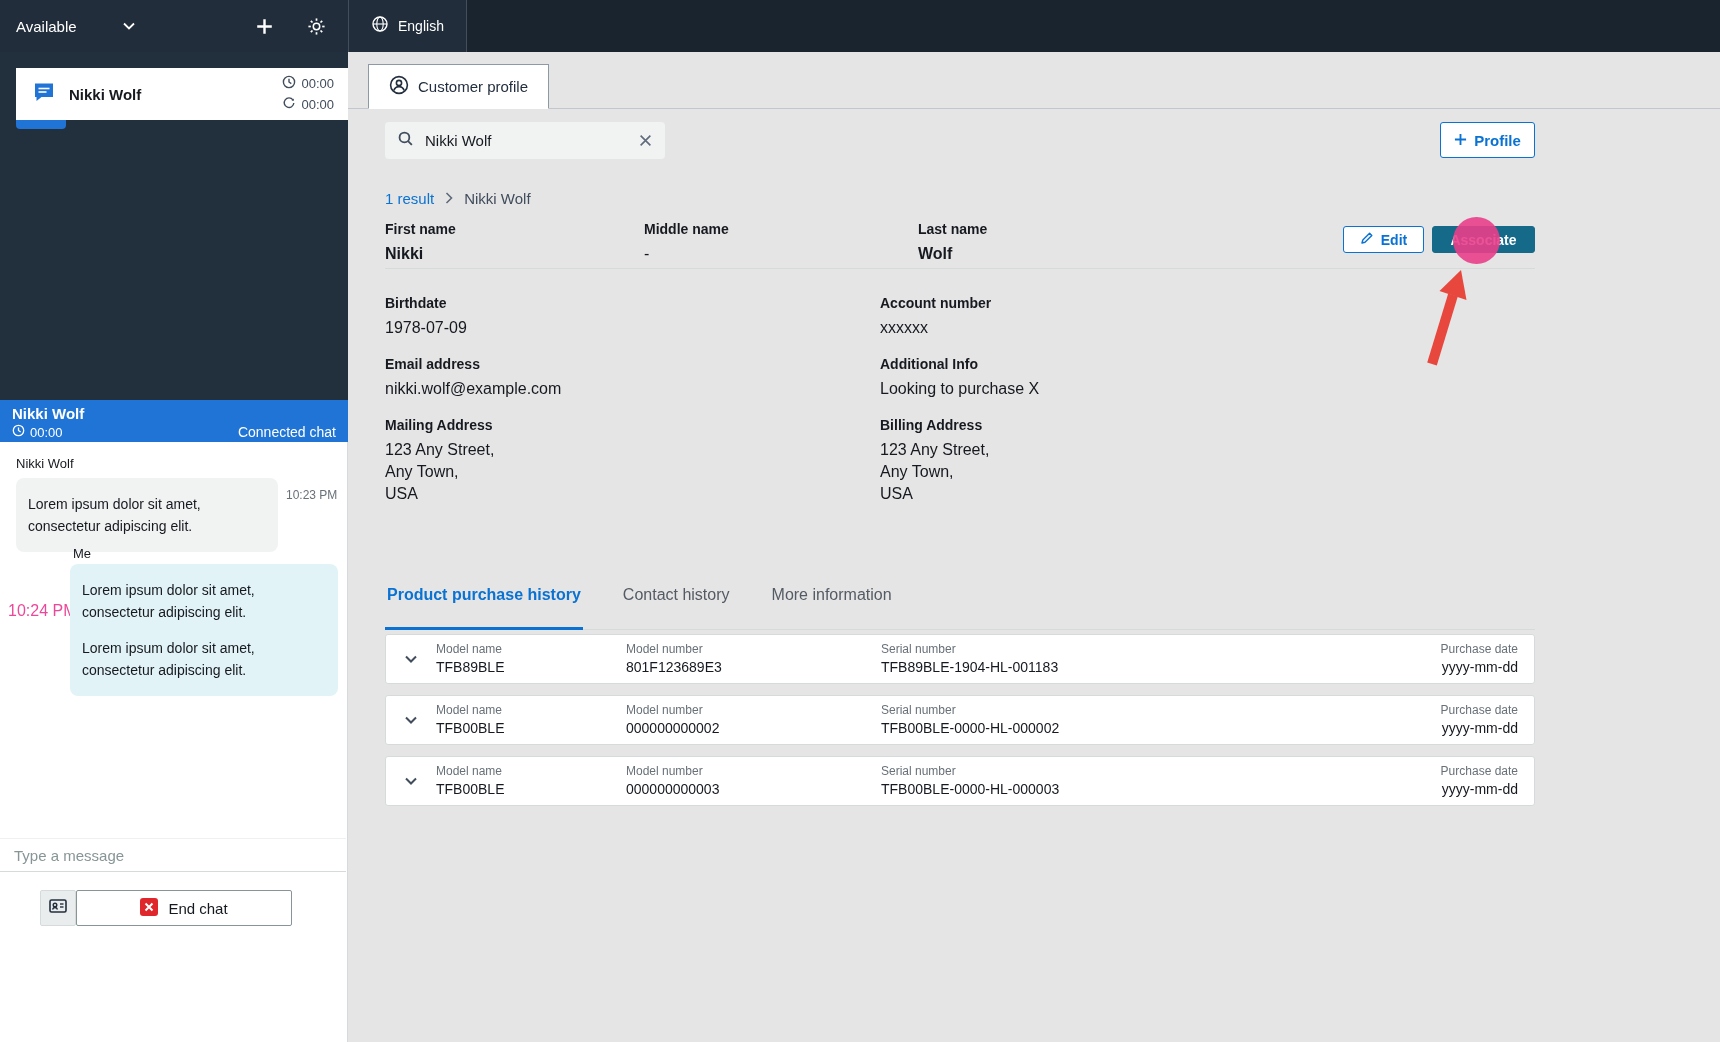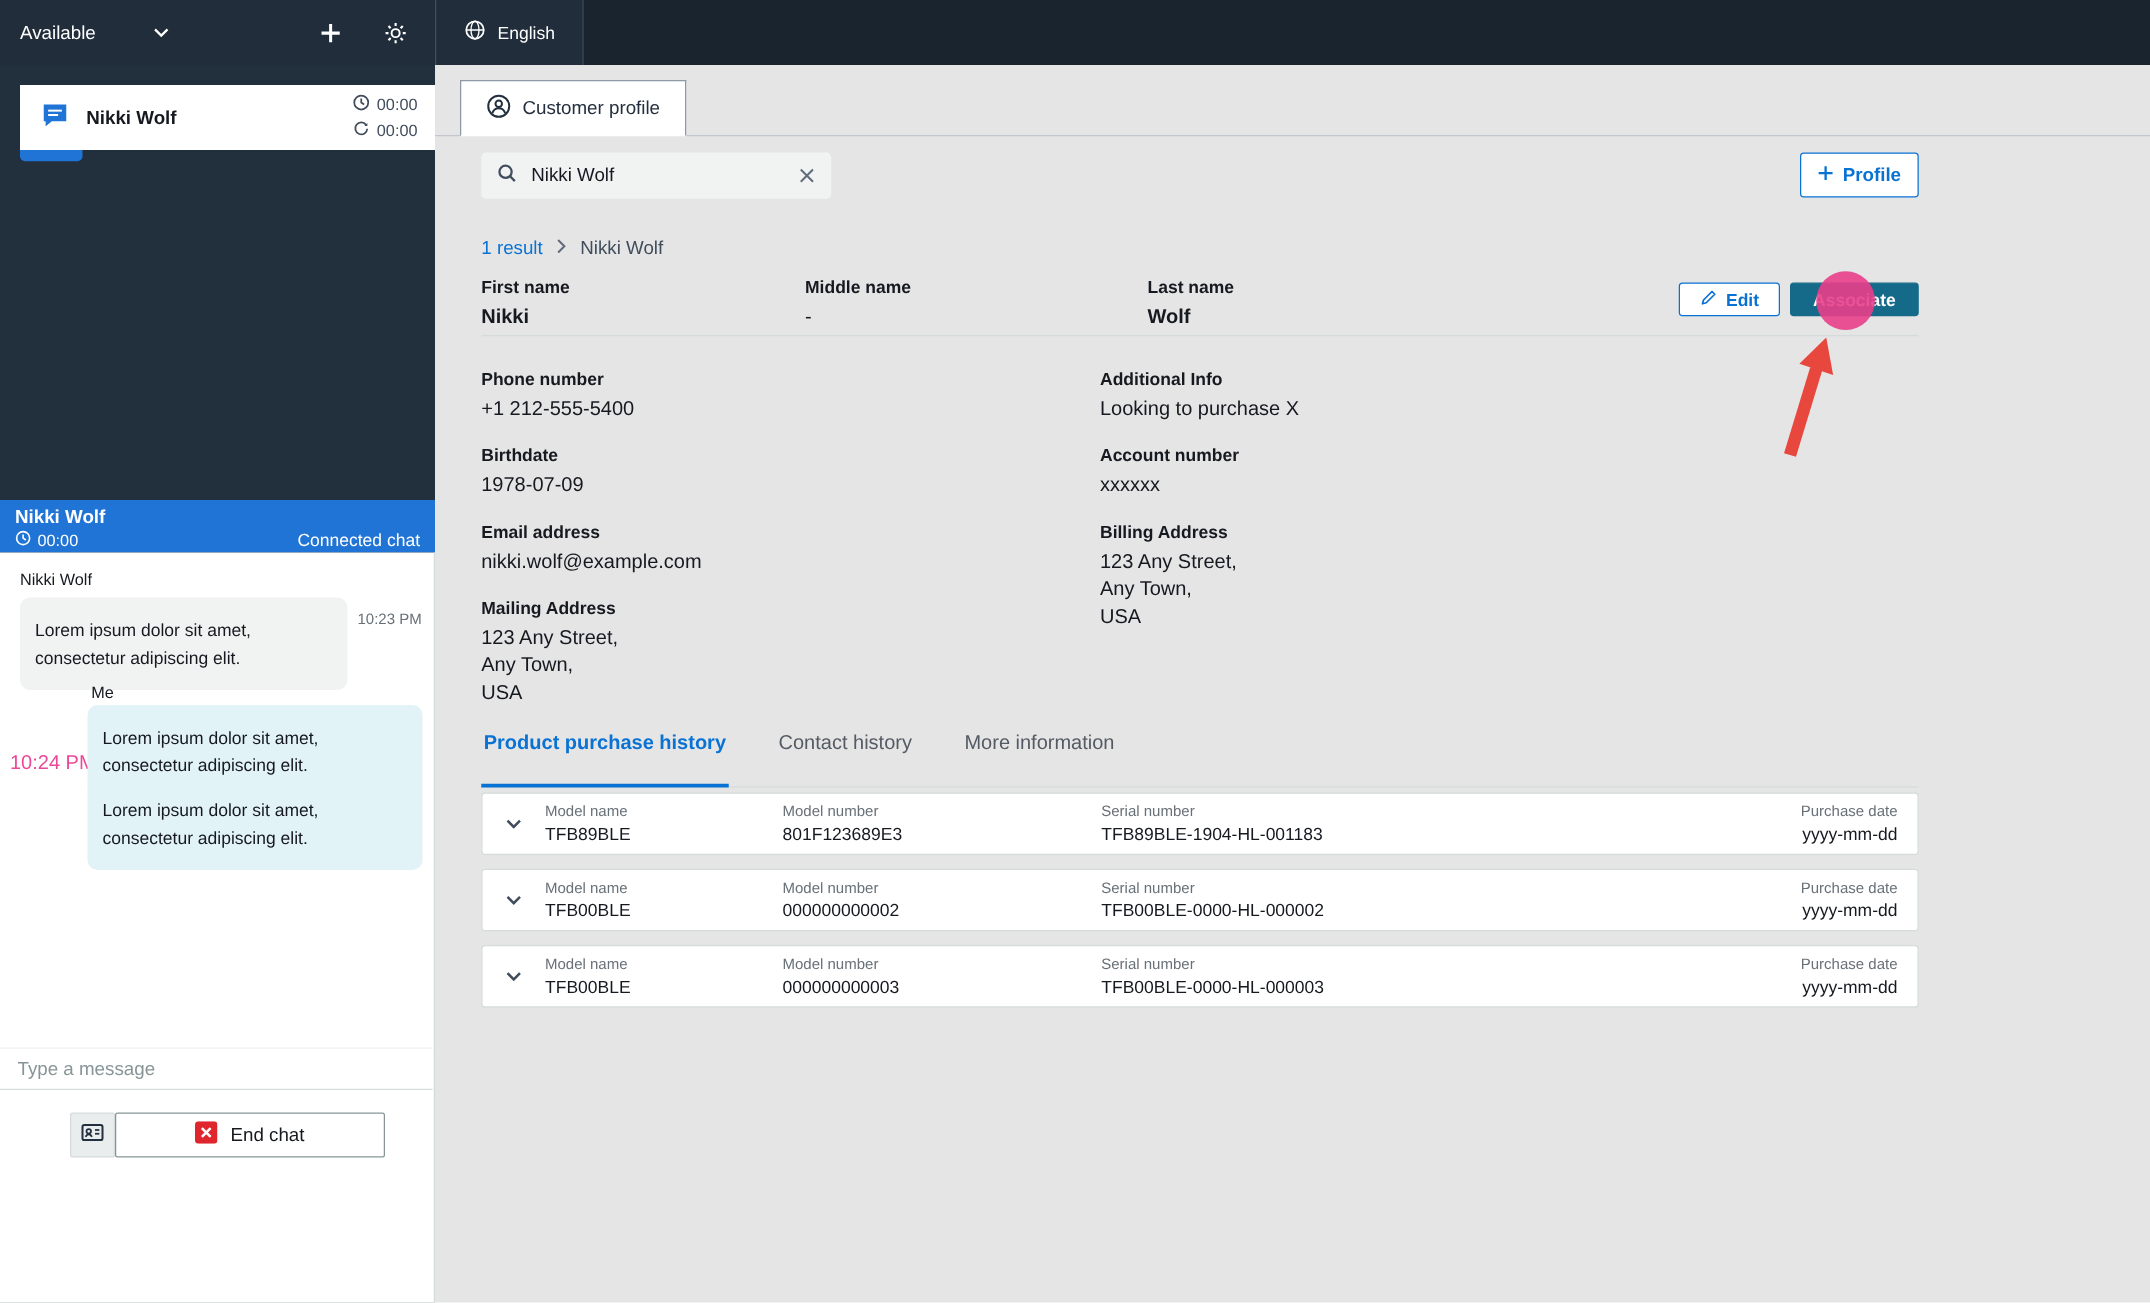--- a/index.html
+++ b/index.html
@@ -41,21 +41,21 @@
   .time-in { position:absolute; left:286px; top:46px; font-size:12px; color:#687078; }
   .me-label { position:absolute; left:73px; top:104px; font-size:13px; color:#16191f; }
   .time-out { position:absolute; left:8px; top:160px; font-size:16px; color:#ec4899; }
   .bubble-out1 { position:absolute; left:70px; top:122px; width:268px; background:#e1f3f6; }
   .bubble-out2 { position:absolute; left:70px; top:180px; width:268px; background:#e1f3f6; }
 
   .composer { position:absolute; left:0; right:1px; top:396px; height:34px; border-top:1px solid #eef1f2; border-bottom:1px solid #d5dbdb; display:flex; align-items:center; padding:0 12px; }
   .composer input { border:none; outline:none; background:transparent; font-family:inherit; font-size:15px; width:100%; color:#16191f; }
   .composer input::placeholder { color:#879596; }
 
-  .chat-actions { position:absolute; left:0; right:1px; top:430px; height:72px; display:flex; align-items:center; padding:0 36px 0 56px; }
+  .chat-actions { position:absolute; left:0; right:1px; top:430px; height:72px; display:flex; align-items:center; padding:0 36px 0 40px; }
   .card-iconbtn { width:36px; height:36px; background:#eaeded; border:1px solid #d5dbdb; border-radius:2px; display:flex; align-items:center; justify-content:center; cursor:pointer; }
   .end-chat-btn { width:216px; height:36px; background:#ffffff; border:1px solid #879596; border-radius:2px; display:flex; align-items:center; justify-content:center; gap:10px; font-size:15px; color:#16191f; cursor:pointer; font-family:inherit; }
 
   
   .main { position:absolute; left:348px; top:52px; right:0; bottom:0; background:#e5e5e5; }
   .main-tabstrip { position:absolute; left:0; right:0; top:12px; height:45px; border-bottom:1px solid #c1c7cd; }
   .profile-tab { position:absolute; left:20px; top:0; height:45px; background:#ffffff; border:1px solid #8d99a6; border-bottom:1px solid #ffffff; display:flex; align-items:center; gap:9px; padding:0 20px; font-size:15px; color:#232f3e; cursor:pointer; z-index:2; margin-bottom:-1px; }
 
   .search-box { position:absolute; left:37px; top:70px; width:280px; height:37px; background:#f1f3f3; border-radius:4px; display:flex; align-items:center; padding:0 10px 0 12px; gap:9px; }
   .search-box input { border:none; outline:none; background:transparent; flex:1; font-family:inherit; font-size:15px; color:#16191f; }
@@ -314,47 +314,43 @@
     </button>
 
     <button class="associate-btn">
       <span>Associate</span>
     </button>
 
     <div class="rule rule-1"></div>
 
     <div class="details-col details-left">
       <div class="detail-field">
-        <div class="field-label">Phone number</div>
-        <div class="field-value">+1 212-555-5400</div>
-      </div>
-      <div class="detail-field">
         <div class="field-label">Birthdate</div>
         <div class="field-value">1978-07-09</div>
       </div>
       <div class="detail-field">
         <div class="field-label">Email address</div>
         <div class="field-value">nikki.wolf@example.com</div>
       </div>
       <div class="detail-field">
         <div class="field-label">Mailing Address</div>
         <div class="addr-line addr-first">123 Any Street,</div>
         <div class="addr-line">Any Town,</div>
         <div class="addr-line">USA</div>
       </div>
     </div>
 
     <div class="details-col details-right">
       <div class="detail-field">
+        <div class="field-label">Account number</div>
+        <div class="field-value">xxxxxx</div>
+      </div>
+      <div class="detail-field">
         <div class="field-label">Additional Info</div>
         <div class="field-value">Looking to purchase X</div>
-      </div>
-      <div class="detail-field">
-        <div class="field-label">Account number</div>
-        <div class="field-value">xxxxxx</div>
       </div>
       <div class="detail-field">
         <div class="field-label">Billing Address</div>
         <div class="addr-line addr-first">123 Any Street,</div>
         <div class="addr-line">Any Town,</div>
         <div class="addr-line">USA</div>
       </div>
     </div>
 
     <div class="history-tabs">

